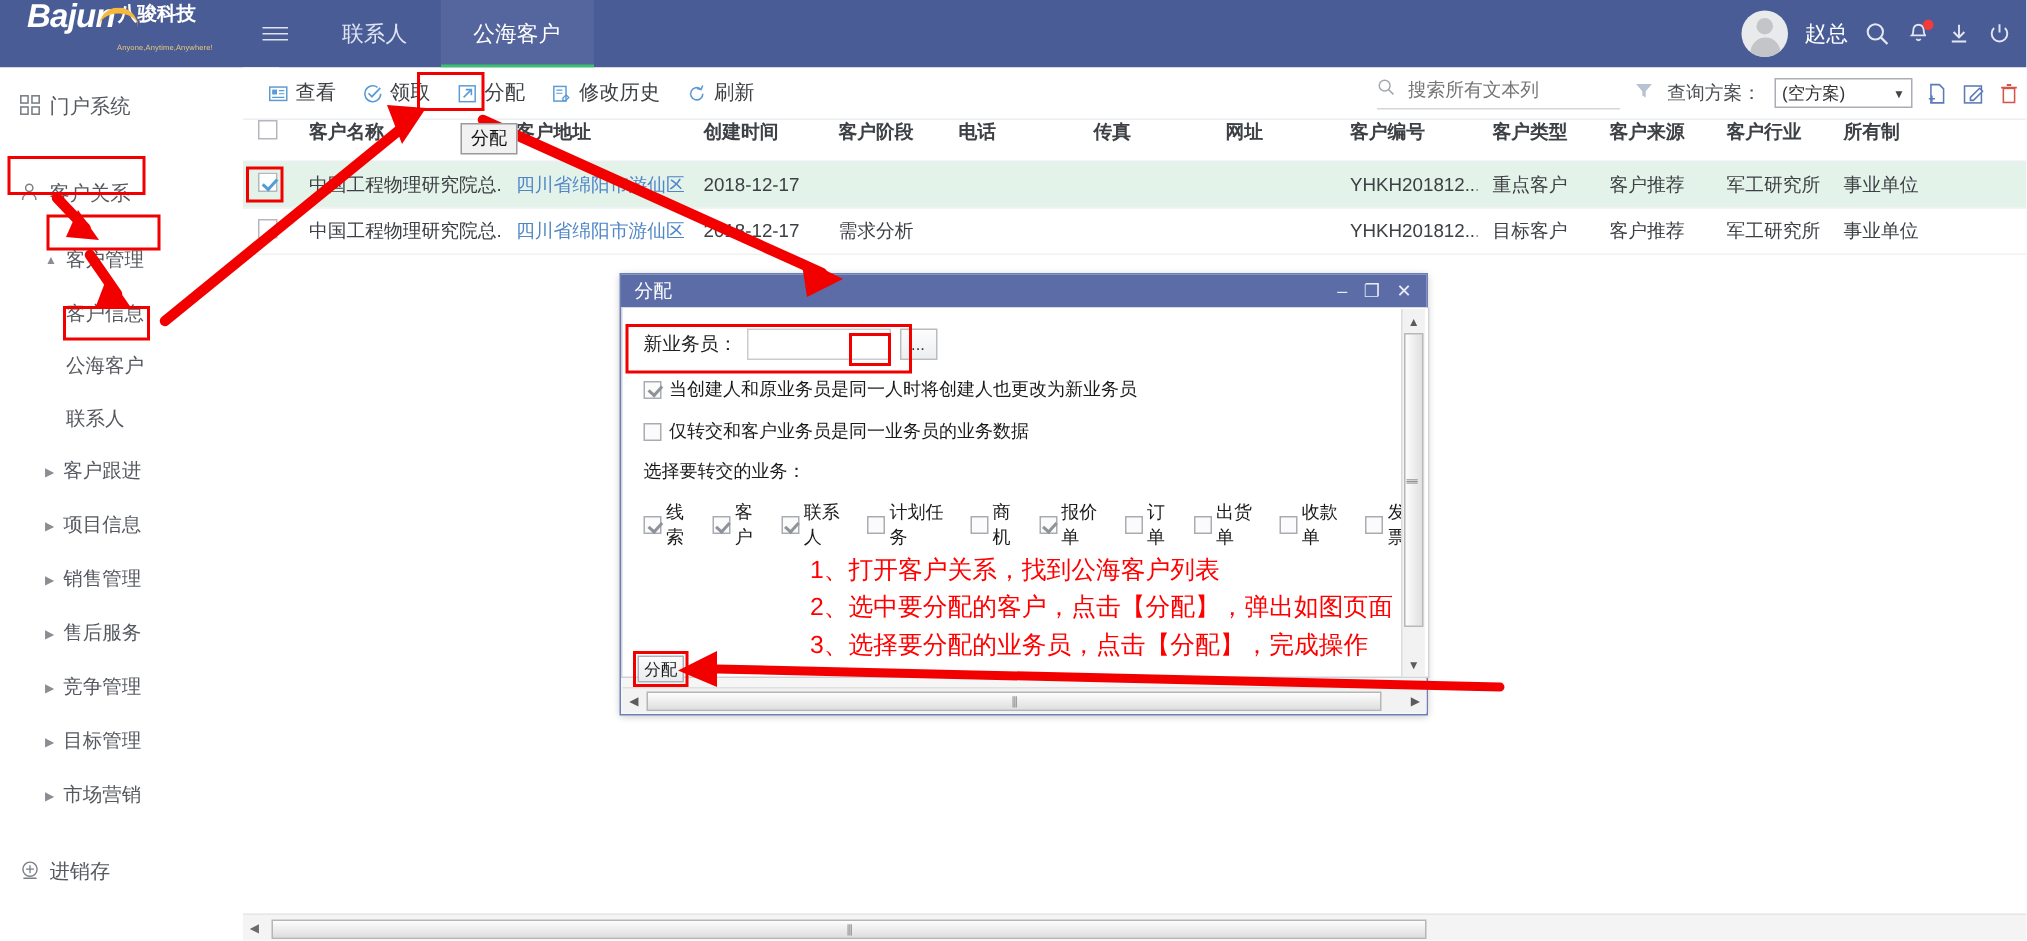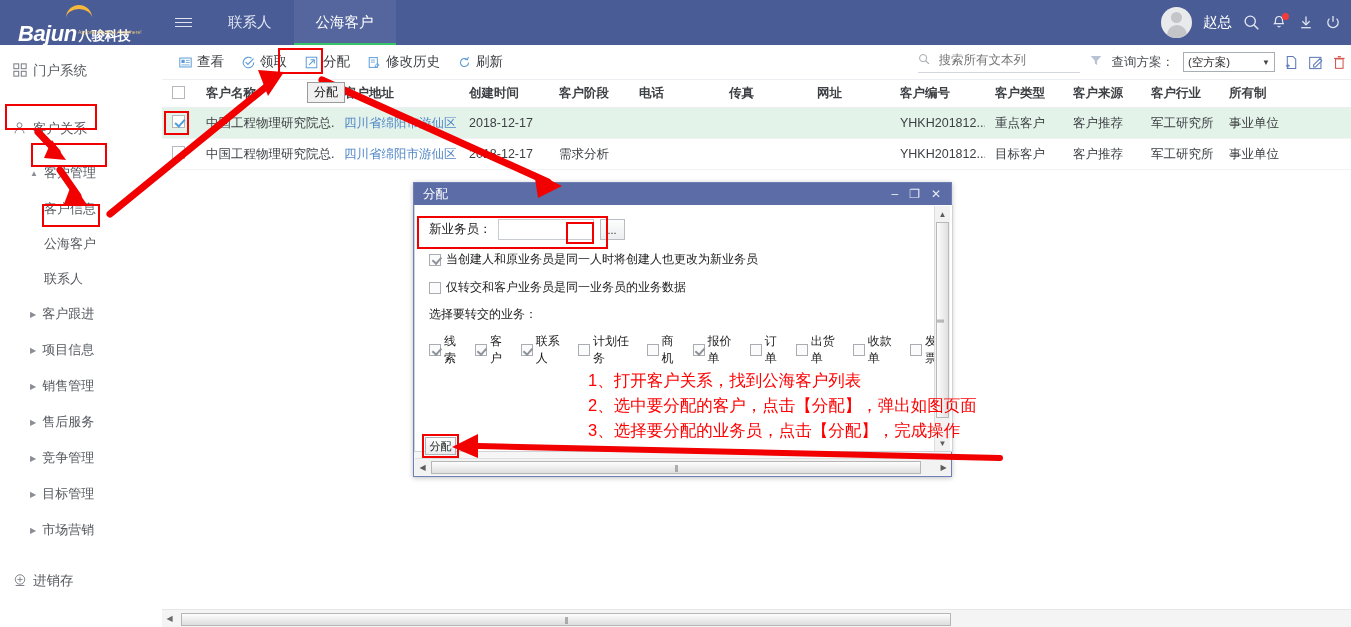--- a/index.html
+++ b/index.html
@@ -12,21 +12,21 @@
   }
   #app { position: relative; width: 1351px; height: 627px; }
 
   
   .topbar {
     position: absolute; left: 0; top: 0; width: 1351px; height: 45px;
     background: #4a5c96;
     display: flex; align-items: center;
   }
   .logo-wrap {
-    width: 160px; height: 45px; display: flex; align-items: flex-end;
+    width: 160px; height: 45px; display: flex; align-items: flex-start;
     padding-left: 18px; position: relative;
   }
   .logo-main {
     color: #ffffff; font-size: 22px; font-weight: bold; font-style: italic;
     letter-spacing: -0.5px; line-height: 1;
   }
   .logo-cn { color: #ffffff; font-size: 13px; font-weight: bold; margin-left: 2px; }
   .logo-sub {
     position: absolute; left: 78px; top: 29px;
     color: #e8c87a; font-size: 5px; letter-spacing: 0.1px;
@@ -119,21 +119,21 @@
     width: 92px; height: 20px; border: 1px solid #a9aeb4; background: #fff;
     display: flex; align-items: center; justify-content: space-between;
     padding: 0 4px; font-size: 11.5px; color: #333; cursor: pointer; text-align: right;
   }
   .qselect .arw { font-size: 8px; color: #444; }
   .mini-ic { color: #5c79b8; font-size: 15px; cursor: pointer; display:inline-flex; }
   .mini-ic.red { color: #d4544a; }
 
   
   .thead {
-    height: 28px; display: flex; align-items: center; border-bottom: 1px solid #eceef1;
+    height: 28px; display: flex; align-items: flex-start; border-bottom: 1px solid #eceef1;
     font-size: 12.5px; color: #3d4044; font-weight: bold;
   }
   .trow {
     height: 31px; display: flex; align-items: center; border-bottom: 1px solid #f0f2f4;
     font-size: 12.5px; color: #3d4044;
   }
   .trow.sel { background: #e4f3ea; }
   .cell { padding-left: 10px; overflow: hidden; white-space: nowrap; }
   .c-chk   { width: 34px; padding-left: 10px; }
   .c-name  { width: 138px; }
@@ -243,21 +243,21 @@
     display:flex; align-items:center; justify-content:center;
   }
   .dhs-arrow { width: 15px; text-align:center; font-size: 8px; color: #5c5c5c; cursor:pointer; }
 
   
   .ann-box {
     position: absolute; border: 2.5px solid #f20000; z-index: 40; pointer-events: none;
   }
   .ann-text {
     position: absolute; color: #ff0000; font-size: 16.5px; line-height: 25px;
-    white-space: nowrap; z-index: 45; font-family: "Liberation Sans", sans-serif; margin-left: 48px;
+    white-space: nowrap; z-index: 45; font-family: "Liberation Sans", sans-serif;
   }
   .ann-svg { position: absolute; left: 0; top: 0; width: 1351px; height: 627px; z-index: 44; pointer-events: none; }
   .tip-assign {
     position: absolute; left: 307px; top: 82px; z-index: 46;
     background: #f1f1f1; border: 1px solid #9b9b9b; font-size: 12px; color: #111;
     padding: 1px 6px;
   }
 </style>
 </head>
 <body>

